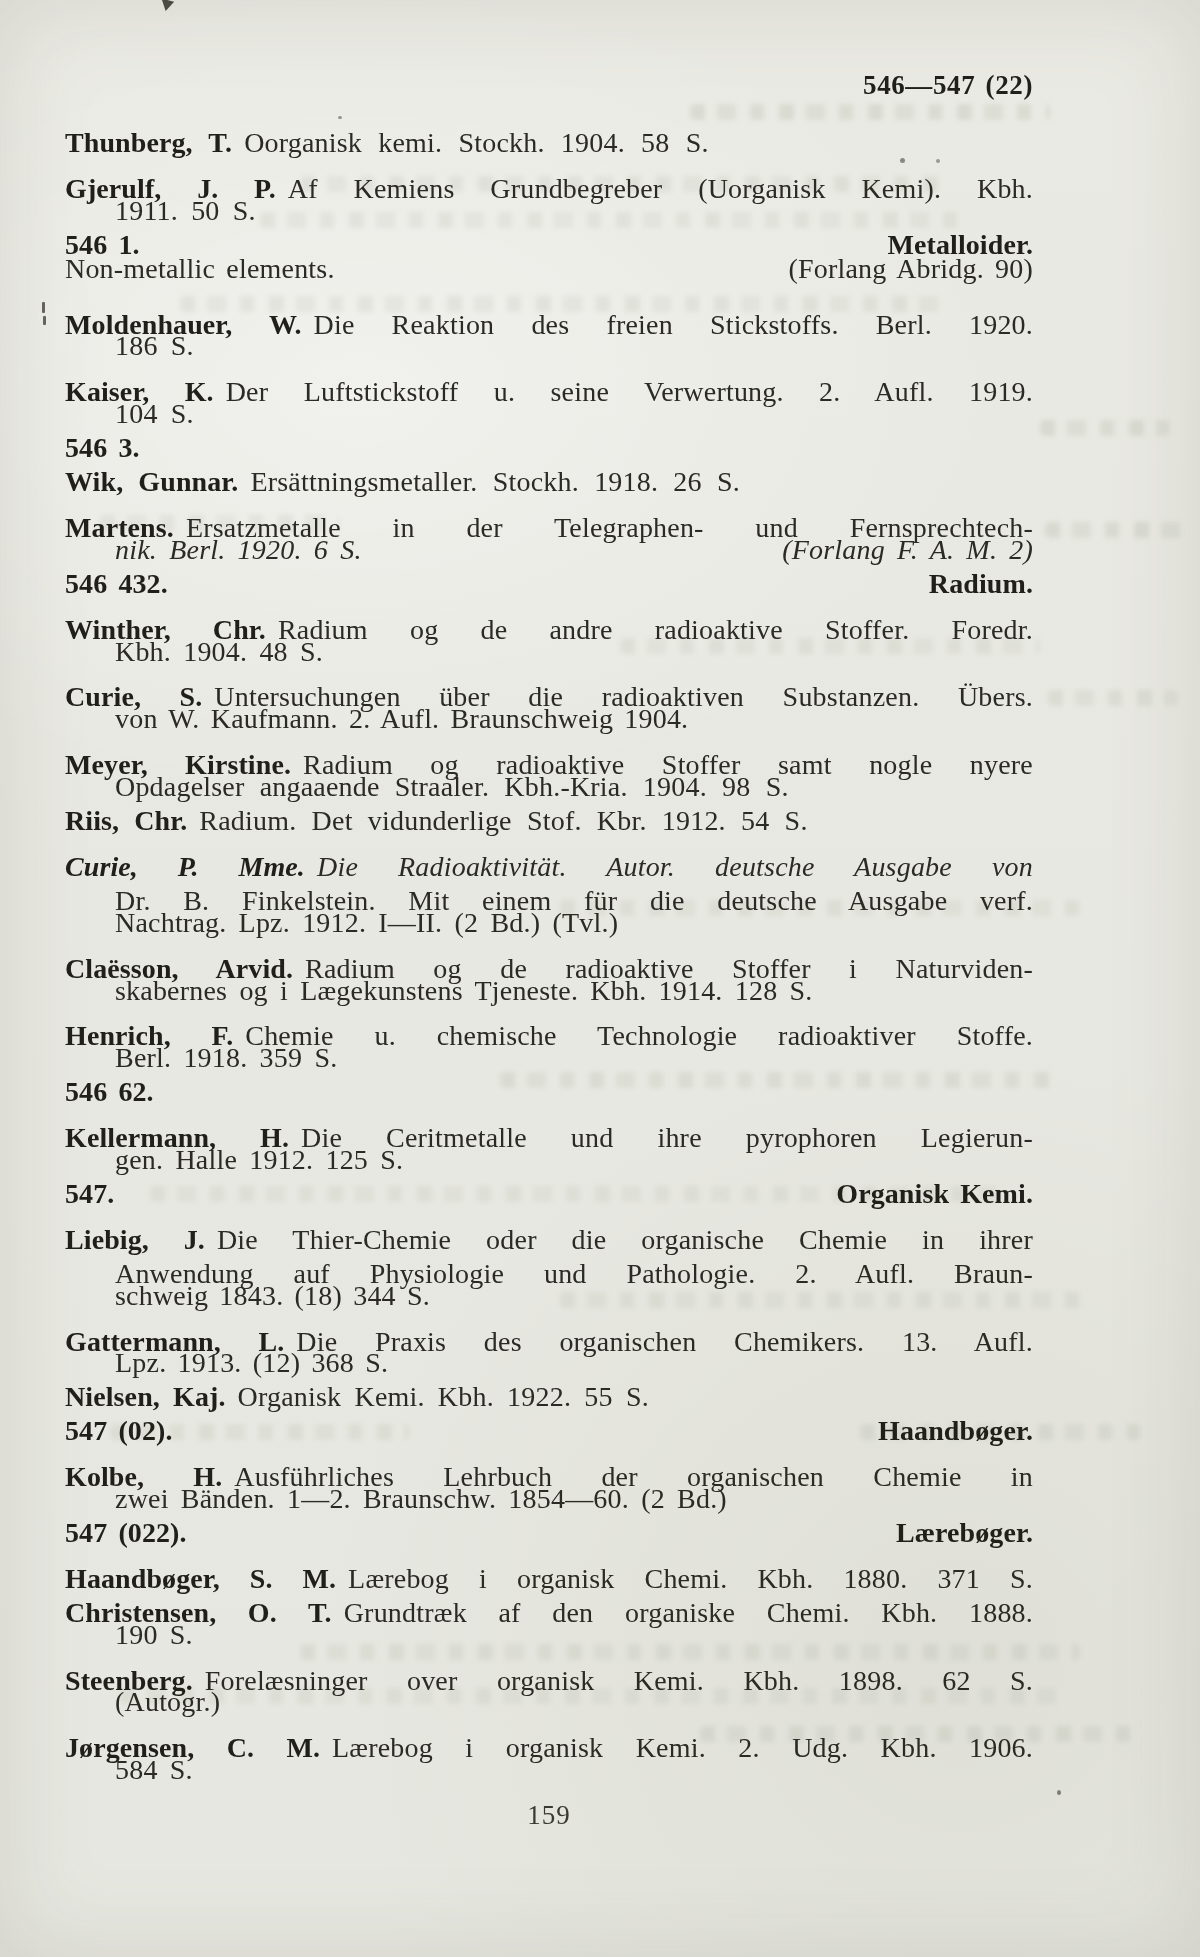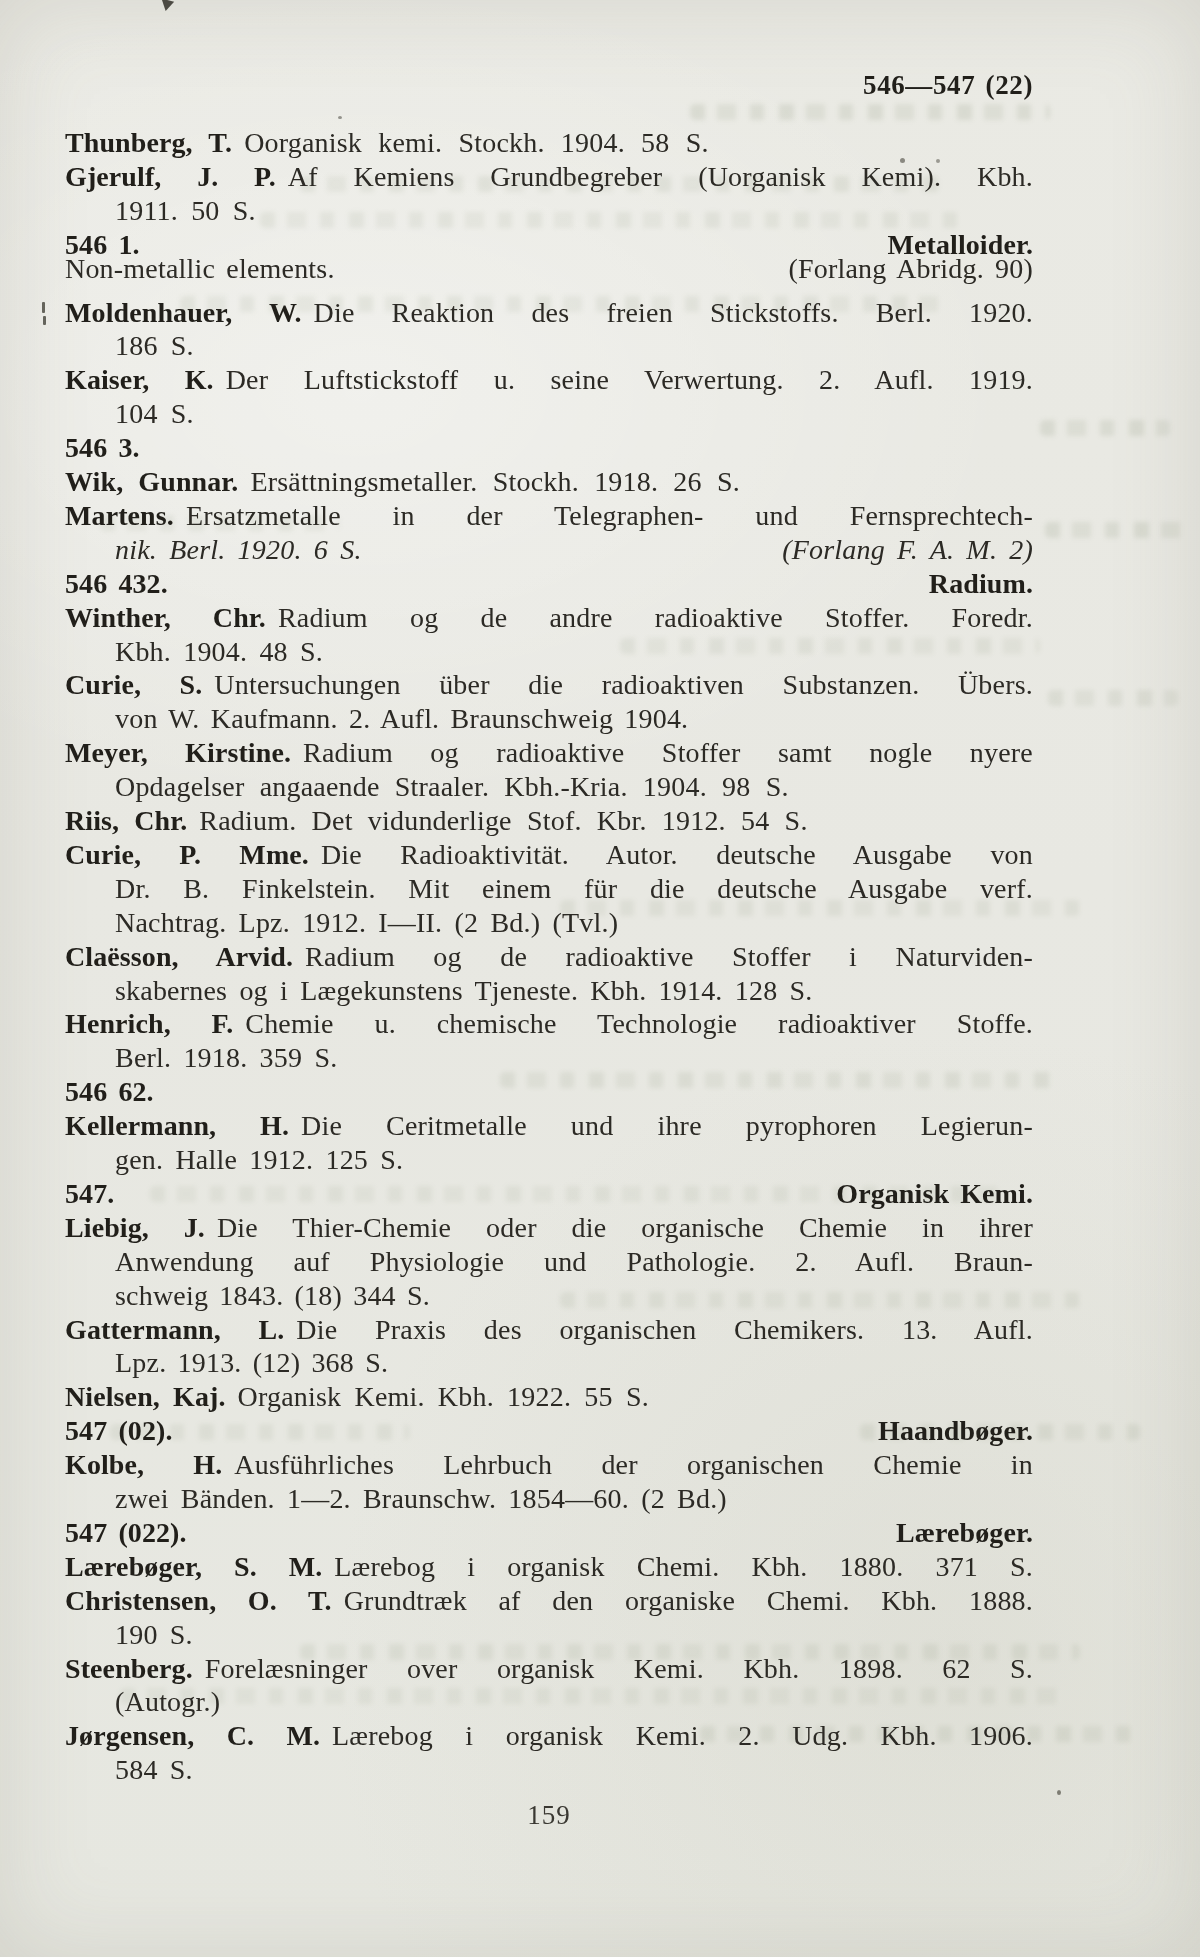--- a/index.html
+++ b/index.html
@@ -20,21 +20,21 @@
     position:absolute;top:70px;right:167px;
     font-size:27px;font-weight:700;color:#211f1a;letter-spacing:.6px;
     word-spacing:3px;
   }
   .line{
     position:absolute;left:65px;width:968px;height:34px;line-height:34px;
     font-size:28px;color:#2c2a25;letter-spacing:.2px;word-spacing:4px;
     white-space:nowrap;
   }
   .line.ind{left:115px;width:918px;}
-  .line.j{white-space:normal;text-align:justify;text-align-last:justify;text-justify:inter-word;}
+  .line.j{white-space:normal;text-align:justify;text-align-last:justify;text-justify:inter-word;margin-top:12px;}
   .line.lr{display:flex;justify-content:space-between;white-space:nowrap;}
   .b{font-weight:700;color:#211f1a;margin-right:12px;letter-spacing:.1px;}
   .rseg .b{margin-right:0;}
   .pageno{
     position:absolute;left:65px;width:968px;top:1800px;text-align:center;
     font-size:27px;color:#3a3832;letter-spacing:1px;
   }
   
   .smudge{
     position:absolute;height:16px;border-radius:5px;
@@ -115,21 +115,21 @@
         <span><span class="b">546 432.</span></span>
         <span class="rseg"><span class="b">Radium.</span></span>
       </div>
       <div class="line j" style="top: 601px;"><span><span class="b">Winther, Chr.</span>Radium og de andre radioaktive Stoffer. Foredr.</span></div>
       <div class="line ind" style="top: 635px; word-spacing: 5px;"><span>Kbh. 1904. 48 S.</span></div>
       <div class="line j" style="top: 668px;"><span><span class="b">Curie, S.</span>Untersuchungen über die radioaktiven Substanzen. Übers.</span></div>
       <div class="line ind" style="top: 702px; word-spacing: 4px;"><span>von W. Kaufmann. 2. Aufl. Braunschweig 1904.</span></div>
       <div class="line j" style="top: 736px;"><span><span class="b">Meyer, Kirstine.</span>Radium og radioaktive Stoffer samt nogle nyere</span></div>
       <div class="line ind" style="top: 770px; word-spacing: 8px;"><span>Opdagelser angaaende Straaler. Kbh.-Kria. 1904. 98 S.</span></div>
       <div class="line" style="top: 804px; word-spacing: 8px;"><span><span class="b">Riis, Chr.</span>Radium. Det vidunderlige Stof. Kbr. 1912. 54 S.</span></div>
-      <div class="line j" style="top: 838px;"><span><span class="b">Curie, P. Mme.</span>Die Radioaktivität. Autor. deutsche Ausgabe von</span></div>
+      <div class="line j" style="top: 838px; font-style: italic;"><span><span class="b">Curie, P. Mme.</span>Die Radioaktivität. Autor. deutsche Ausgabe von</span></div>
       <div class="line ind j" style="top: 872px;"><span>Dr. B. Finkelstein. Mit einem für die deutsche Ausgabe verf.</span></div>
       <div class="line ind" style="top: 906px; word-spacing: 5px;"><span>Nachtrag. Lpz. 1912. I—II. (2 Bd.) (Tvl.)</span></div>
       <div class="line j" style="top: 940px;"><span><span class="b">Claësson, Arvid.</span>Radium og de radioaktive Stoffer i Naturviden-</span></div>
       <div class="line ind" style="top: 974px; word-spacing: 5px;"><span>skabernes og i Lægekunstens Tjeneste. Kbh. 1914. 128 S.</span></div>
       <div class="line j" style="top: 1007px;"><span><span class="b">Henrich, F.</span>Chemie u. chemische Technologie radioaktiver Stoffe.</span></div>
       <div class="line ind" style="top: 1041px; word-spacing: 5px;"><span>Berl. 1918. 359 S.</span></div>
       <div class="line" style="top: 1075px;"><span><span class="b">546 62.</span></span></div>
       <div class="line j" style="top: 1109px;"><span><span class="b">Kellermann, H.</span>Die Ceritmetalle und ihre pyrophoren Legierun-</span></div>
       <div class="line ind" style="top: 1143px; word-spacing: 5px;"><span>gen. Halle 1912. 125 S.</span></div>
       <div class="line lr" style="top: 1177px;">
@@ -145,21 +145,21 @@
       <div class="line lr" style="top: 1414px;">
         <span><span class="b">547 (02).</span></span>
         <span class="rseg"><span class="b">Haandbøger.</span></span>
       </div>
       <div class="line j" style="top: 1448px;"><span><span class="b">Kolbe, H.</span>Ausführliches Lehrbuch der organischen Chemie in</span></div>
       <div class="line ind" style="top: 1482px; word-spacing: 5px;"><span>zwei Bänden. 1—2. Braunschw. 1854—60. (2 Bd.)</span></div>
       <div class="line lr" style="top: 1516px;">
         <span><span class="b">547 (022).</span></span>
         <span class="rseg"><span class="b">Lærebøger.</span></span>
       </div>
-      <div class="line j" style="top: 1550px;"><span><span class="b">Lærebøger, S. M.</span>Lærebog i organisk Chemi. Kbh. 1880. 371 S.</span></div>
+      <div class="line j" style="top: 1550px;"><span><span class="b">Haandbøger, S. M.</span>Lærebog i organisk Chemi. Kbh. 1880. 371 S.</span></div>
       <div class="line j" style="top: 1584px;"><span><span class="b">Christensen, O. T.</span>Grundtræk af den organiske Chemi. Kbh. 1888.</span></div>
       <div class="line ind" style="top: 1618px; word-spacing: 5px;"><span>190 S.</span></div>
       <div class="line j" style="top: 1652px;"><span><span class="b">Steenberg.</span>Forelæsninger over organisk Kemi. Kbh. 1898. 62 S.</span></div>
       <div class="line ind" style="top: 1685px;"><span>(Autogr.)</span></div>
       <div class="line j" style="top: 1719px;"><span><span class="b">Jørgensen, C. M.</span>Lærebog i organisk Kemi. 2. Udg. Kbh. 1906.</span></div>
       <div class="line ind" style="top: 1753px; word-spacing: 5px;"><span>584 S.</span></div>
     </div>
 
   <div class="pageno">159</div>
 </div>

